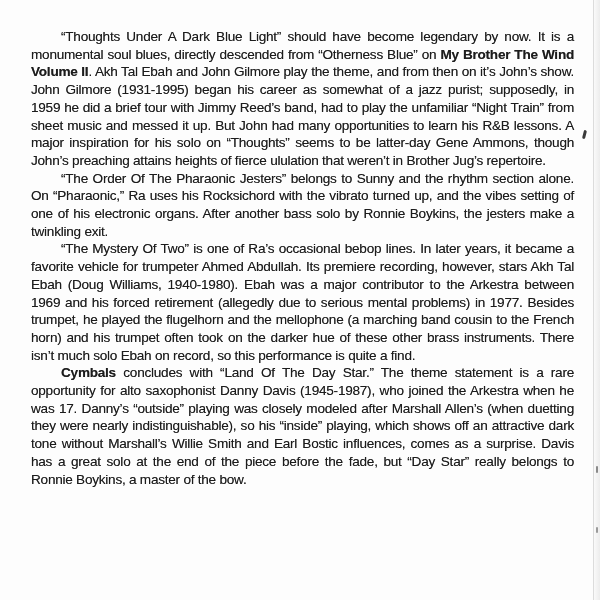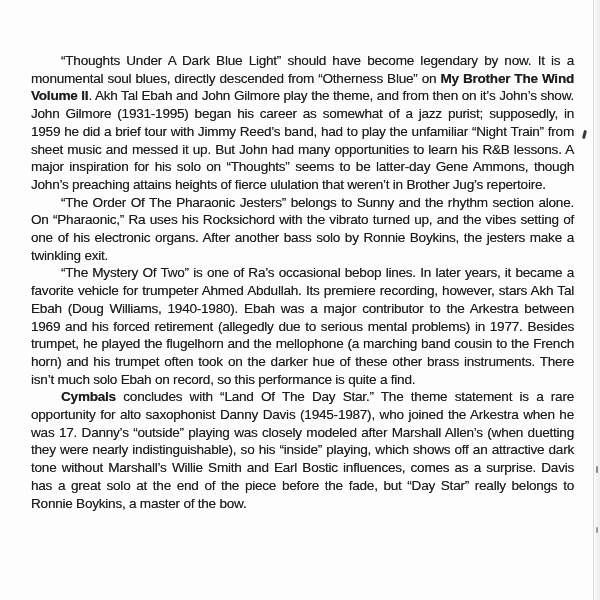--- a/index.html
+++ b/index.html
@@ -14,21 +14,21 @@
     position: relative;
     width: 600px;
     height: 600px;
     background: #fdfdfd;
     overflow: hidden;
     font-family: "Liberation Sans", sans-serif;
   }
   .content {
     position: absolute;
     left: 31px;
-    top: 52px;
+    top: 28px;
     width: 543px;
     color: #1c1c1c;
     font-size: 13.6px;
     line-height: 17.7px;
     letter-spacing: -0.25px;
     text-align: justify;
     text-shadow: 0 0 0.5px rgba(20,20,20,0.55);
   }
   .para {
     margin: 0;

